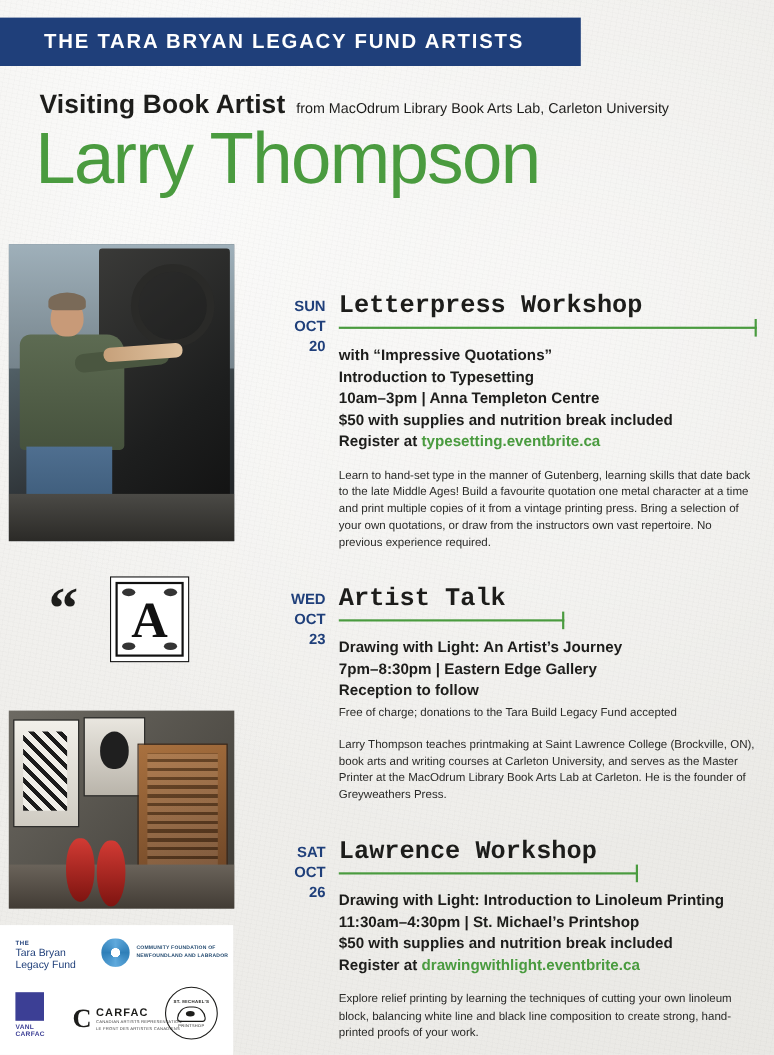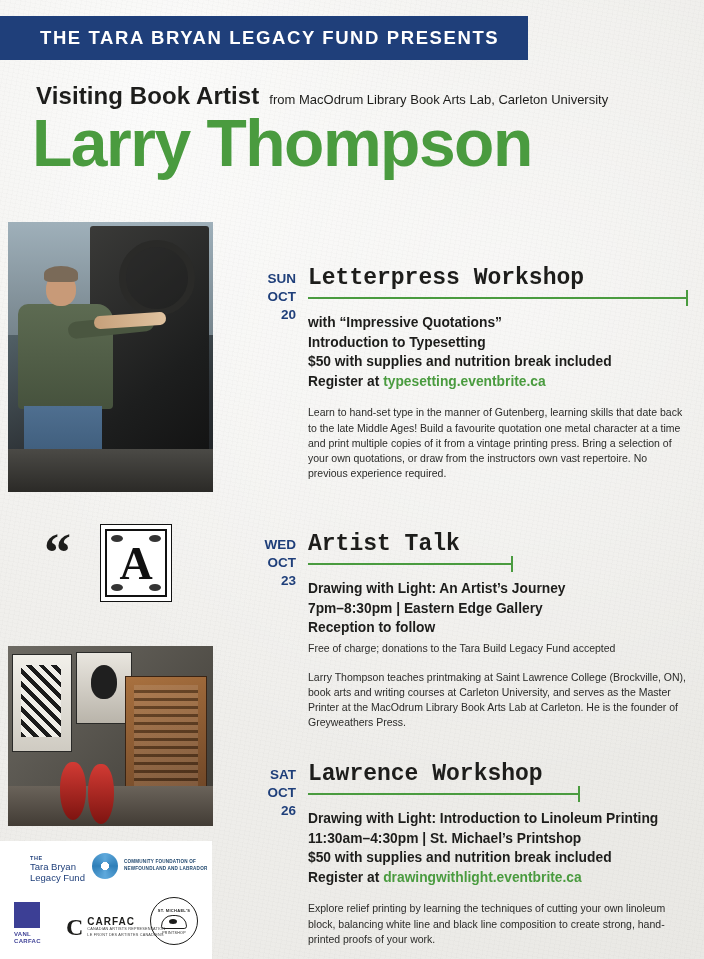--- a/index.html
+++ b/index.html
@@ -69,21 +69,21 @@
     font-size: 13px;
     color: #1d1d1b;
     margin-left: 10px;
     font-weight: normal;
   }
   .artist-name {
     position: absolute;
     left: 32px;
     top: 110px;
     font-size: 66px;
-    font-weight: bold;
+    font-weight: normal;
     color: #4a9b3f;
     letter-spacing: -1.5px;
     line-height: 1;
   }
 
   
   .photo-press {
     position: absolute;
     left: 8px;
     top: 222px;
@@ -304,21 +304,21 @@
   .footer {
     position: absolute;
     left: 0;
     bottom: 0;
     width: 212px;
     height: 118px;
     background: #ffffff;
   }
   .logo-tbl {
     position: absolute;
-    left: 30px;
+    left: 14px;
     top: 14px;
     width: 66px;
     color: #1f3f7a;
   }
   .logo-tbl .tiny {
     font-size: 5.5px;
     letter-spacing: 0.6px;
     font-weight: bold;
   }
   .logo-tbl .nm {
@@ -432,21 +432,21 @@
     color: #1d1d1b;
   }
 </style>
 </head>
 <body>
 
 <div class="poster">
   <div class="paper-texture"></div>
 
   <div class="banner">
-    <div class="banner-text">THE TARA BRYAN LEGACY FUND PRESENTS</div>
+    <div class="banner-text">THE TARA BRYAN LEGACY FUND ARTISTS</div>
   </div>
 
   <div class="visiting-row">
     <div class="visiting-title">Visiting Book Artist</div>
     <div class="visiting-sub">from MacOdrum Library Book Arts Lab, Carleton University</div>
   </div>
   <div class="artist-name">Larry Thompson</div>
 
   <div class="photo-press">
     <div class="pp-wall"></div>
@@ -485,20 +485,21 @@
     <div class="date">
       <div>SUN</div>
       <div>OCT</div>
       <div>20</div>
     </div>
     <div class="body">
       <div class="event-title">Letterpress Workshop</div>
       <div class="rule"></div>
       <div class="detail">with “Impressive Quotations”</div>
       <div class="detail">Introduction to Typesetting</div>
+      <div class="detail">10am–3pm | Anna Templeton Centre</div>
       <div class="detail">$50 with supplies and nutrition break included</div>
       <div class="detail">
         <span>Register at </span><span class="green">typesetting.eventbrite.ca</span>
       </div>
       <div class="note">Learn to hand-set type in the manner of Gutenberg, learning skills that date back to the late Middle Ages! Build a favourite quotation one metal character at a time and print multiple copies of it from a vintage printing press. Bring a selection of your own quotations, or draw from the instructors own vast repertoire. No previous experience required.</div>
     </div>
   </div>
 
   <div class="event" style="top:492px;">
     <div class="date">

